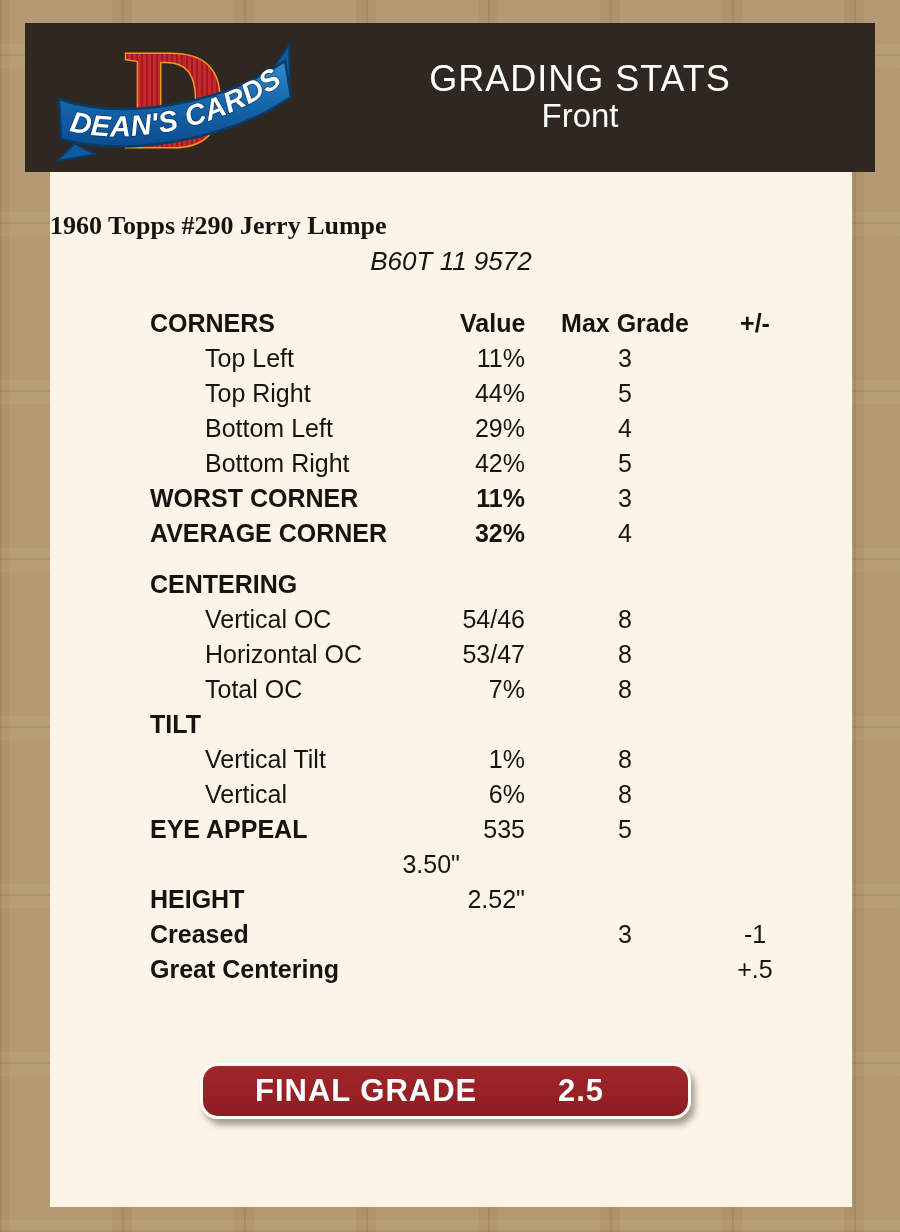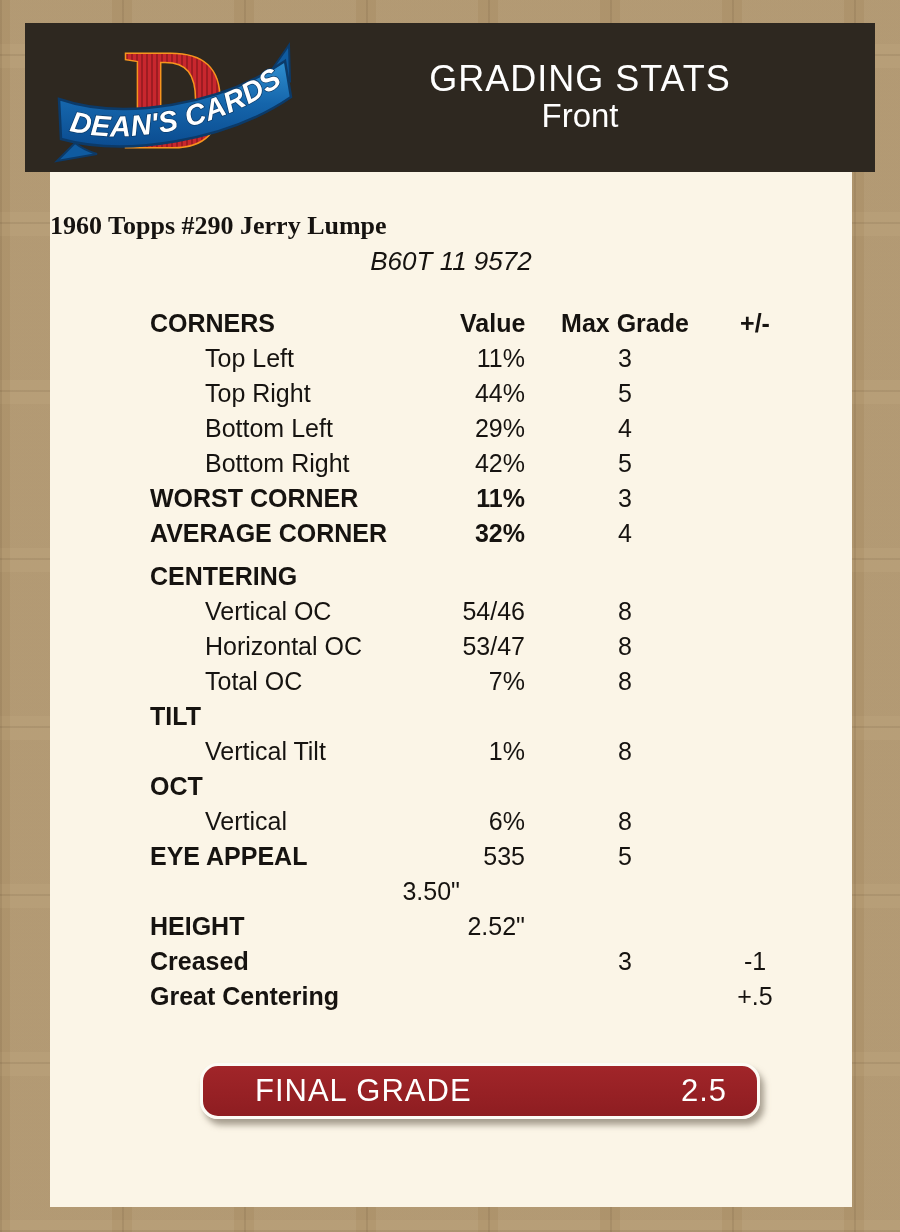--- a/index.html
+++ b/index.html
@@ -26,38 +26,38 @@
   .h-title{font-size:36px;letter-spacing:1px;line-height:1.05;}
   .h-sub{font-size:33px;}
   .panel{
     position:absolute;left:50px;top:172px;width:802px;height:1035px;
     background:#fbf5e7;color:#161310;
   }
   .card-title{margin-top:39px;text-align:left;font-size:26px;font-weight:bold;font-family:Liberation Serif, serif;}
   .card-code{margin-top:5px;text-align:center;font-size:26px;font-style:italic;}
   .gtable{margin:29px 0 0 100px;width:635px;font-size:25px;}
   .trow{display:grid;grid-template-columns:310px 65px 200px 60px;height:35px;line-height:35px;}
-  .trow.gap{margin-top:8px;gap:14px;}
+  .trow.gap{margin-top:16px;gap:14px;}
   .cell{white-space:nowrap;}
   .c1{text-align:left;}
   .c2{text-align:right;}
   .c3{text-align:center;}
   .c4{text-align:center;}
   .indent{padding-left:55px;}
   .b{font-weight:bold;}
   .head .cell{font-weight:bold;}
   .final{
-    position:absolute;top:891px;left:150px;width:560px;height:56px;
+    position:absolute;top:891px;left:150px;width:491px;height:56px;
     box-sizing:border-box;
     background:linear-gradient(#a12529,#8e1d21);
     border:3px solid #fcfbf5;border-radius:18px;
     box-shadow:4px 6px 6px rgba(110,100,85,0.6);
     display:flex;align-items:center;justify-content:space-between;
-    padding:0 30px 0 52px;
-    color:#ffffff;font-weight:normal;font-size:31px;letter-spacing:1px;
+    padding:0 84px 0 52px;
+    color:#ffffff;font-weight:bold;font-size:31px;letter-spacing:1px;
     cursor:pointer;
   }
 </style>
 </head>
 <body>
 
 <div class="header">
   <svg class="logo" width="240" height="142" viewBox="0 0 240 142">
     <defs>
       <pattern id="pinstripe" width="5" height="5" patternUnits="userSpaceOnUse">
@@ -162,26 +162,20 @@
         <div class="cell c3"></div>
         <div class="cell c4"></div>
       </div>
       <div class="trow">
         <div class="cell c1 indent">Vertical Tilt</div>
         <div class="cell c2">1%</div>
         <div class="cell c3">8</div>
         <div class="cell c4"></div>
       </div>
       <div class="trow">
-        <div class="cell c1 b">OCT</div>
-        <div class="cell c2"></div>
-        <div class="cell c3"></div>
-        <div class="cell c4"></div>
-      </div>
-      <div class="trow">
         <div class="cell c1 indent">Vertical</div>
         <div class="cell c2">6%</div>
         <div class="cell c3">8</div>
         <div class="cell c4"></div>
       </div>
       <div class="trow">
         <div class="cell c1 b">EYE APPEAL</div>
         <div class="cell c2">535</div>
         <div class="cell c3">5</div>
         <div class="cell c4"></div>

